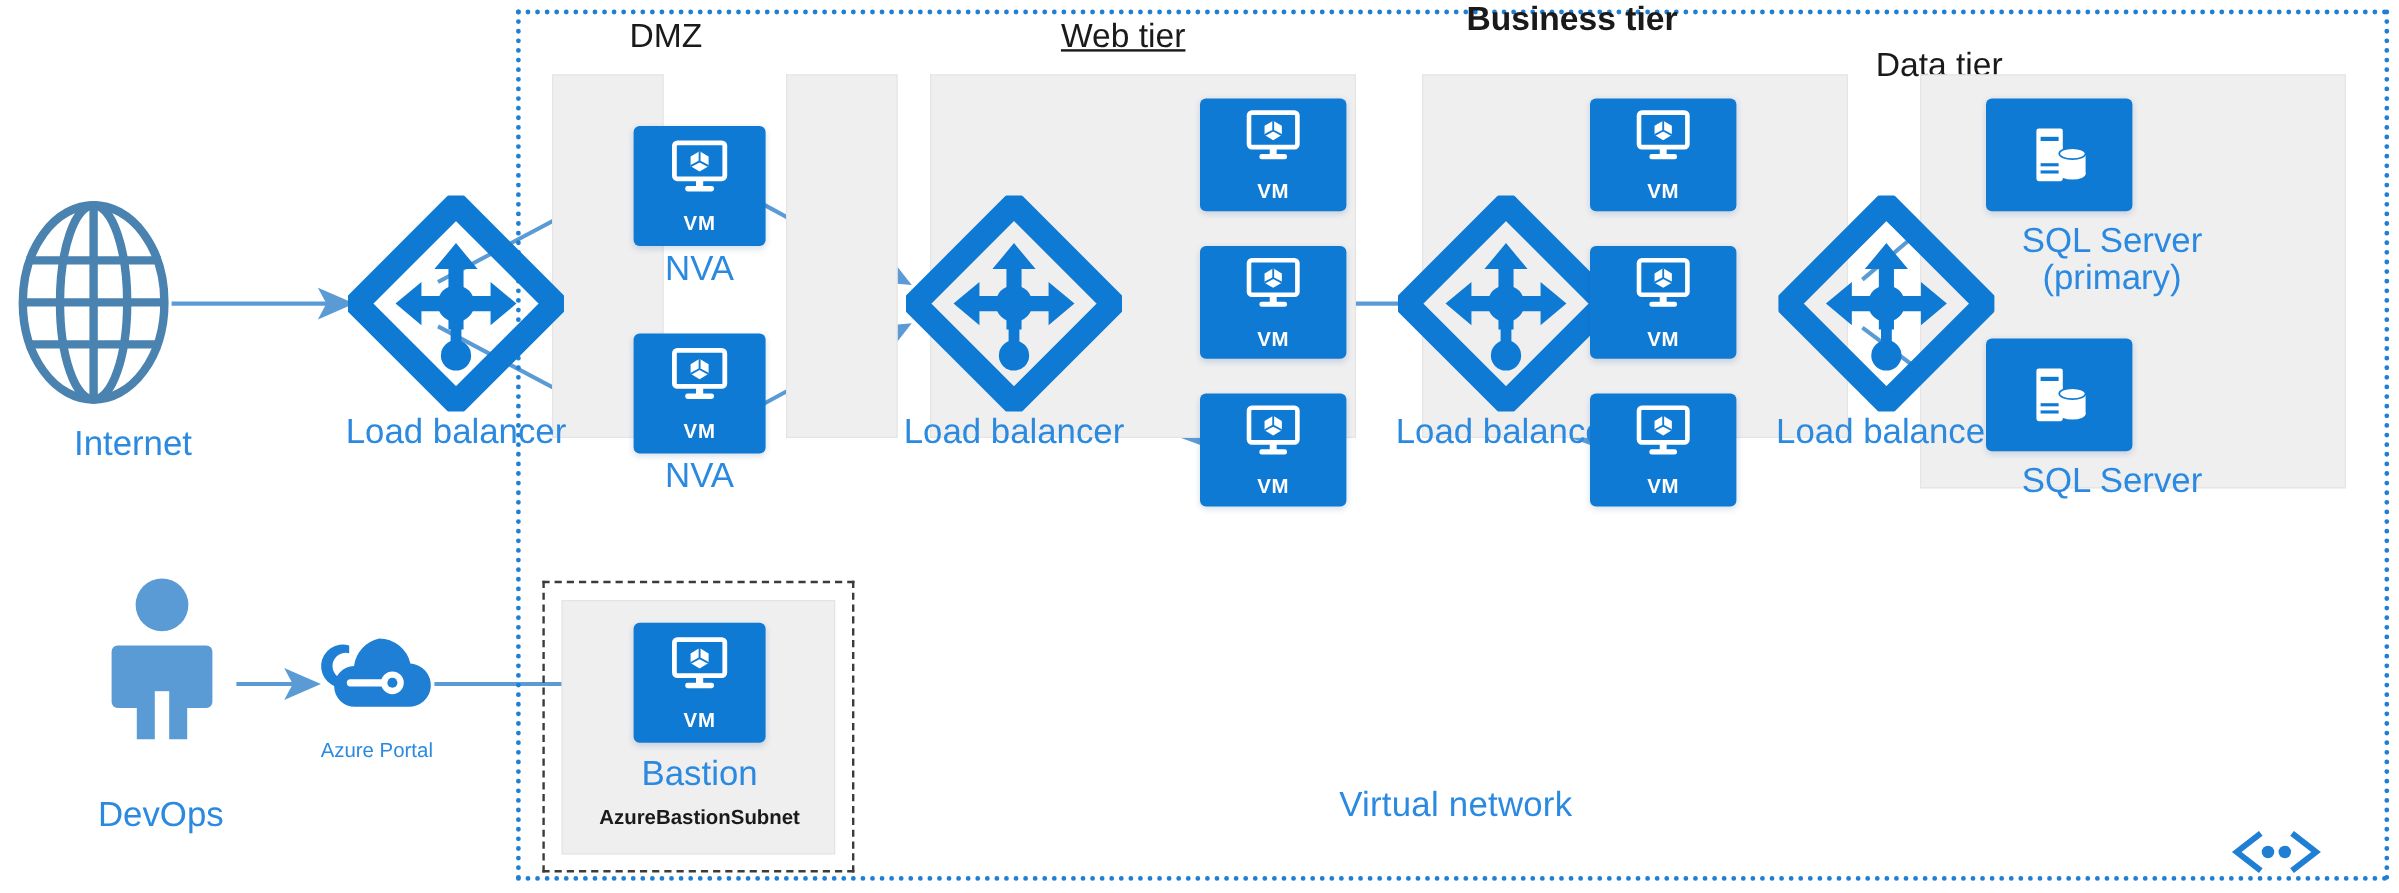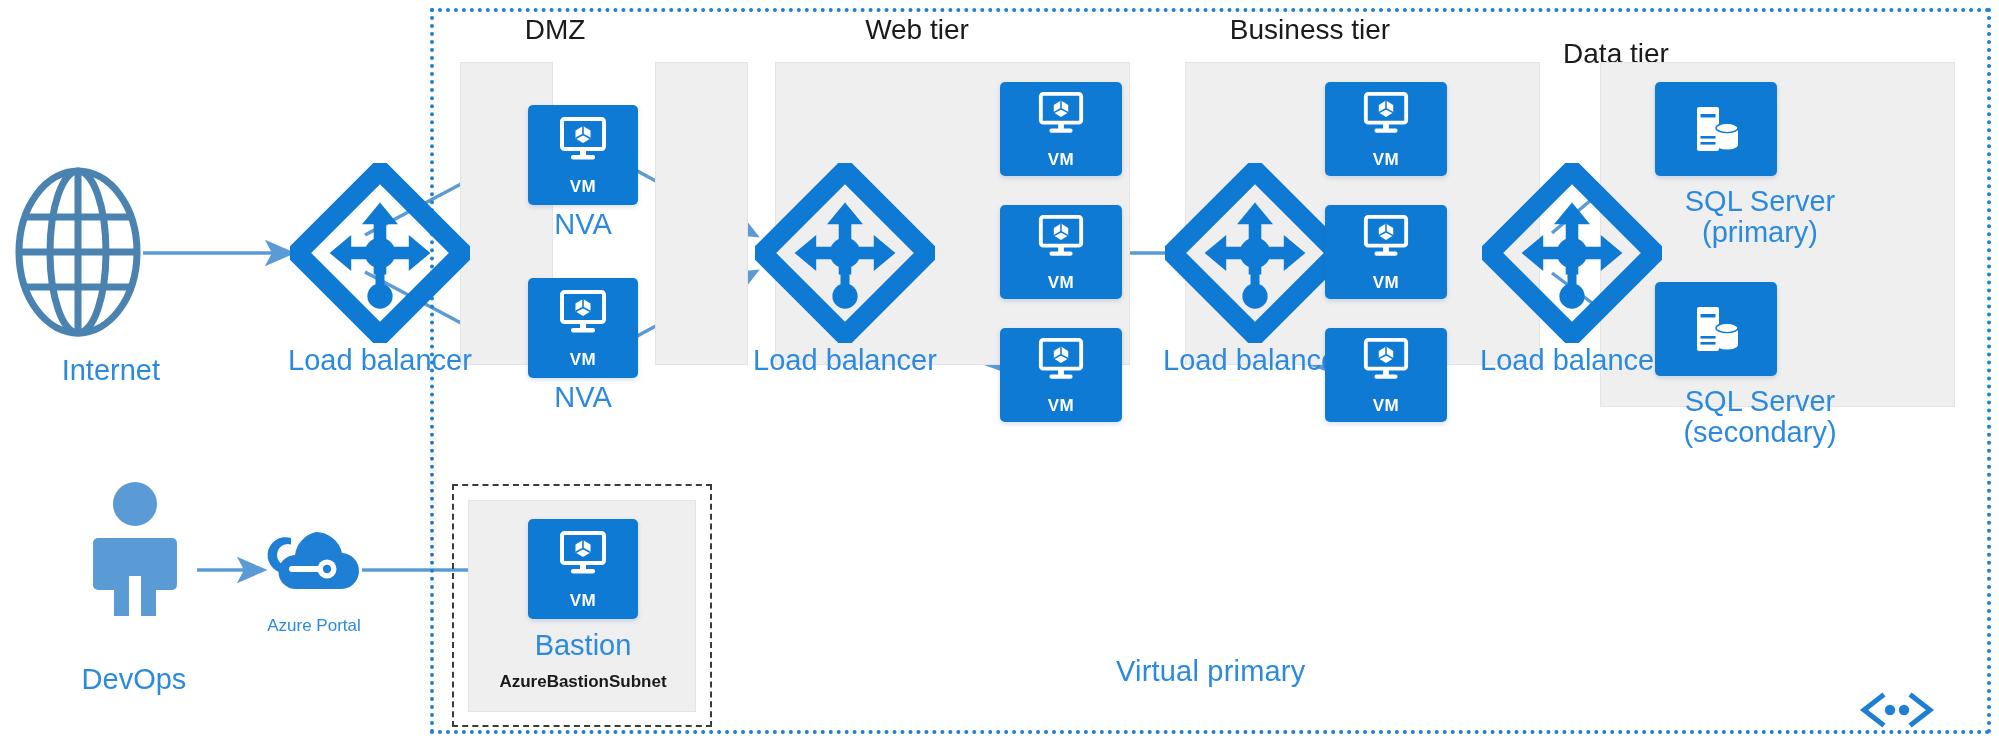--- a/index.html
+++ b/index.html
@@ -137,34 +137,34 @@
       <path d="M1552 273 L1655 350"></path>
 
       <path d="M197 570 L262 570" marker-end=""></path>
 
       <path d="M362 570 L500 570"></path>
     </g>
   </svg>
 
   <div class="abs" id="vnet-box"></div>
 
-  <div class="abs" id="vnet-label">Virtual primary</div>
+  <div class="abs" id="vnet-label">Virtual network</div>
 
   <div class="abs" id="vnet-badge">
     <svg width="110" height="40" viewBox="0 0 110 40" xmlns="http://www.w3.org/2000/svg">
       <path d="M32 6 L14 20 L32 34" stroke="#1f7fd4" stroke-width="5" fill="none" stroke-linecap="square"></path>
       <path d="M62 6 L80 20 L62 34" stroke="#1f7fd4" stroke-width="5" fill="none" stroke-linecap="square"></path>
       <circle cx="40" cy="20" r="5.2" fill="#1f7fd4"></circle>
       <circle cx="54" cy="20" r="5.2" fill="#1f7fd4"></circle>
     </svg>
   </div>
 
   <div class="abs tier-title" style="left:455px;top:14px;width:200px;">DMZ</div>
-  <div class="abs tier-title" style="left:787px;top:14px;width:260px;">Web tier</div>
-  <div class="abs tier-title" style="left:1170px;top:14px;width:280px;">Business tier</div>
+  <div class="abs tier-title" style="left:806px;top:14px;width:260px;text-decoration:underline;">Web tier</div>
+  <div class="abs tier-title" style="left:1170px;top:0;width:280px;font-weight:bold;">Business tier</div>
   <div class="abs tier-title" style="left:1476px;top:14px;width:280px;margin-top:24px;">Data tier</div>
 
   <div class="abs subnet" style="left:460px;top:62px;width:93px;height:303px;"></div>
   <div class="abs subnet" style="left:655px;top:62px;width:93px;height:303px;"></div>
 
   <div class="abs subnet" style="left:775px;top:62px;width:355px;height:303px;"></div>
 
   <div class="abs subnet" style="left:1185px;top:62px;width:355px;height:303px;"></div>
 
   <div class="abs subnet" style="left:1600px;top:62px;width:355px;height:345px;"></div>
@@ -348,21 +348,20 @@
       <rect x="13.5" y="36" width="15" height="2.6" fill="#0f7ad4"></rect>
       <rect x="13.5" y="42" width="15" height="2.6" fill="#0f7ad4"></rect>
       <ellipse cx="40" cy="28" rx="11" ry="4.6" fill="#fff"></ellipse>
       <rect x="29" y="28" width="22" height="17" fill="#fff"></rect>
       <ellipse cx="40" cy="45" rx="11" ry="4.6" fill="#fff"></ellipse>
       <ellipse cx="40" cy="28" rx="11" ry="4.6" fill="none" stroke="#0f7ad4" stroke-width="1.4"></ellipse>
     </svg>
   </div>
   <div class="abs cap" style="left:1640px;top:386px;width:240px;line-height:1.08;">
     <div>SQL Server</div>
-    <div>(secondary)</div>
   </div>
 
   <div class="abs" style="left:70px;top:480px;width:130px;height:140px;">
     <svg width="130" height="140" viewBox="0 0 130 140" xmlns="http://www.w3.org/2000/svg">
       <circle cx="65" cy="24" r="22" fill="#5b9bd5"></circle>
       <path d="M28 58 h74 a5 5 0 0 1 5 5 v42 a5 5 0 0 1 -5 5 h-16 v26 h-17 v-26 h-8 v26 h-17 v-26 h-16 a5 5 0 0 1 -5 -5 v-42 a5 5 0 0 1 5 -5 z" fill="#5b9bd5"></path>
       <rect x="59" y="96" width="12" height="44" fill="#ffffff"></rect>
     </svg>
   </div>
   <div class="abs cap" style="left:34px;top:632px;width:200px;margin-top:32px;">DevOps</div>

